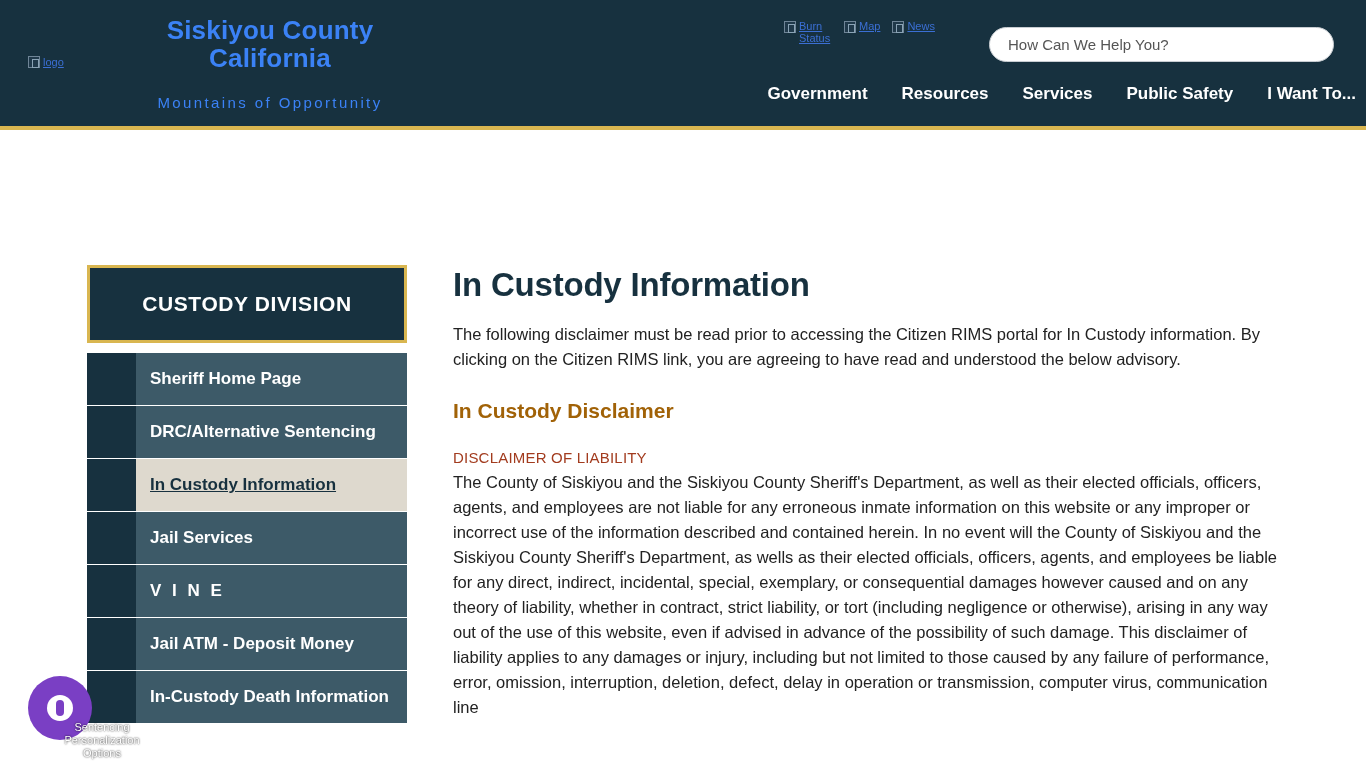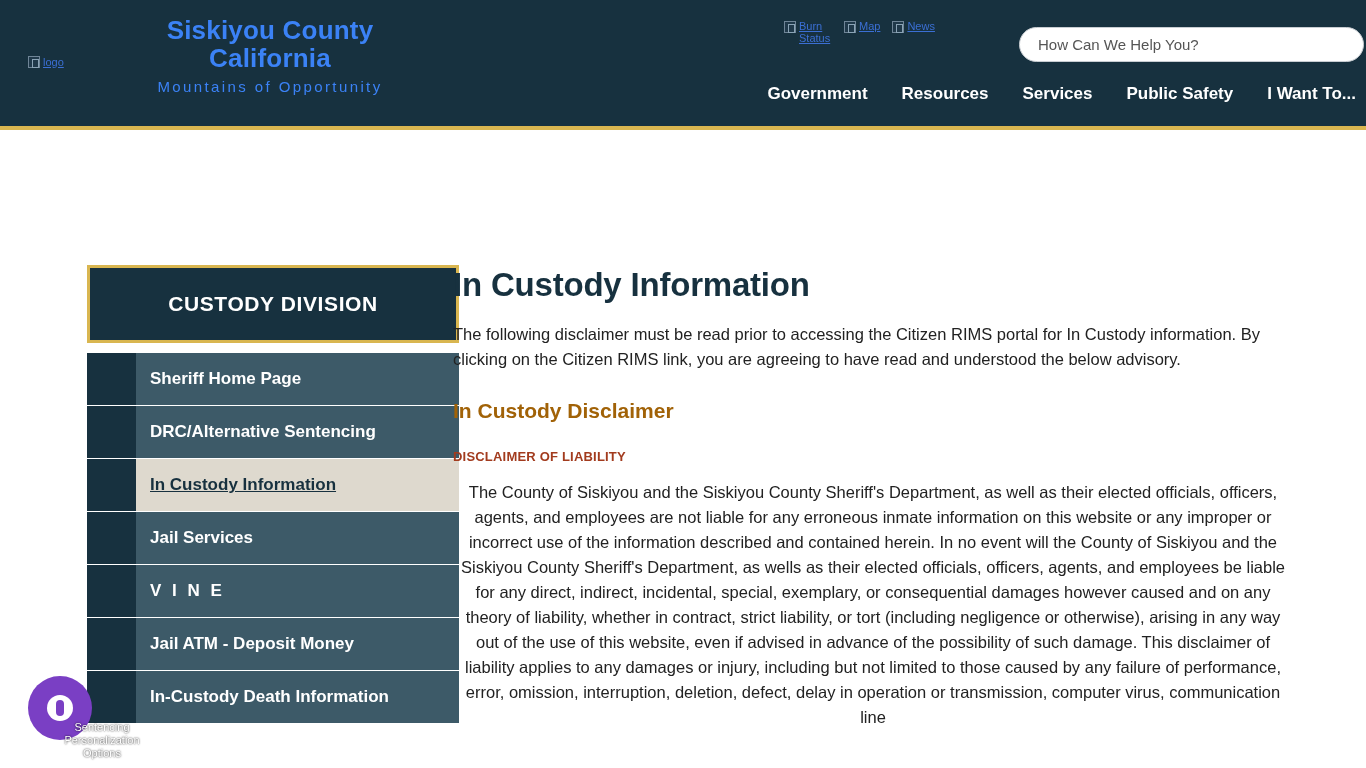--- a/index.html
+++ b/index.html
@@ -49,21 +49,21 @@
     text-align: center;
     color: #3b82f6;
   }
   .site-title-1 {
     font-size: 26px;
     font-weight: bold;
     line-height: 28px;
     letter-spacing: 0.2px;
   }
   .site-tagline {
-    margin-top: 6px;
+    margin-top: 22px;
     font-size: 15px;
     letter-spacing: 2.4px;
     font-weight: normal;
   }
 
   .header-icons {
     position: absolute;
     left: 784px; top: 20px;
     display: flex;
     align-items: flex-start;
@@ -75,21 +75,21 @@
     gap: 3px;
     font-size: 11px;
     color: #3b6fd4;
     line-height: 12px;
     max-width: 48px;
   }
   .alt-icon .broken-img-box { flex: none; margin-top: 1px; }
 
   .search-box {
     position: absolute;
-    right: 2px; top: 27px;
+    right: 32px; top: 27px;
     width: 345px; height: 35px;
     background: #ffffff;
     border: 1px solid #c8cdd2;
     border-radius: 18px;
     display: flex;
     align-items: center;
     padding: 0 16px;
   }
   .search-box input {
     border: none;
@@ -119,21 +119,21 @@
 
   
   .page-body {
     position: relative;
     width: 1366px;
   }
 
   .sidebar {
     position: absolute;
     left: 87px; top: 135px;
-    width: 372px;
+    width: 320px;
   }
   .sidebar-header {
     height: 78px;
     background: #17313f;
     border: 3px solid #d9b650;
     color: #ffffff;
     font-size: 21px;
     font-weight: bold;
     letter-spacing: 0.6px;
     display: flex;
@@ -189,31 +189,31 @@
   }
   .content h2.disclaimer-title {
     margin: 26px 0 0 0;
     font-size: 21px;
     line-height: 26px;
     font-weight: bold;
     color: #a16207;
   }
   .content h3.liability-title {
     margin: 25px 0 0 0;
-    font-size: 13px;
-    font-weight: bold;
+    font-size: 15px;
+    font-weight: normal;
     color: #a23b1e;
     letter-spacing: 0.2px;
   }
   .content .liability-body {
-    margin-top: 16px;
+    margin-top: 4px;
     font-size: 16.5px;
     line-height: 25px;
     color: #222222;
-    text-align: center;
+    text-align: left;
   }
 
   
   .pageassist {
     position: fixed;
     left: 28px; bottom: 28px;
     width: 64px; height: 64px;
     border-radius: 50%;
     background: #7a3fc4;
     display: flex;

